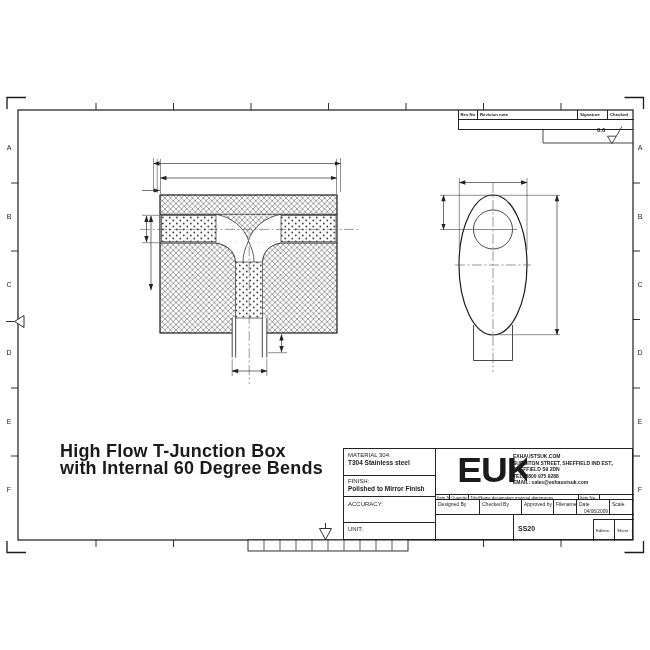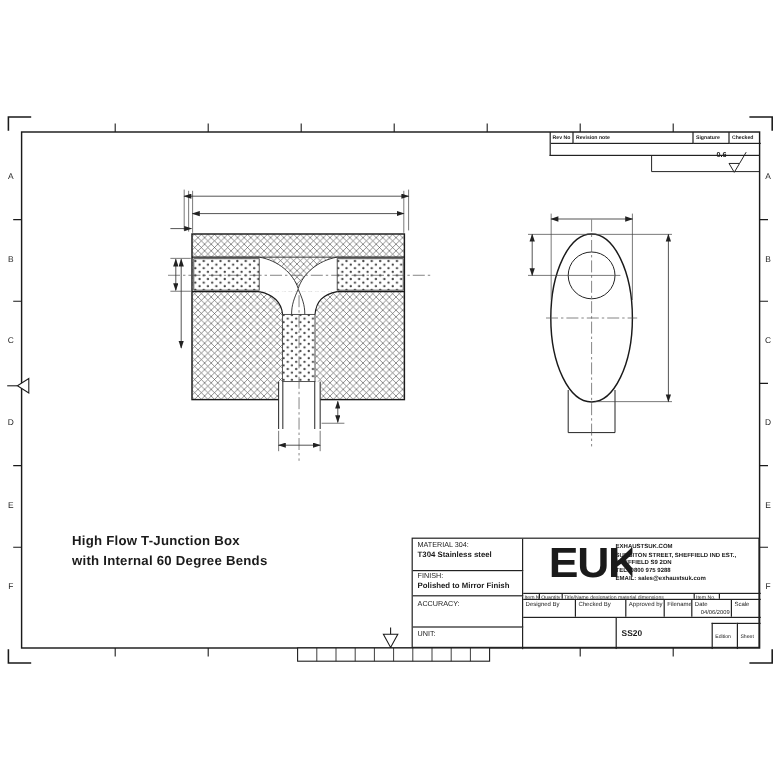--- a/index.html
+++ b/index.html
@@ -162,21 +162,21 @@
 <div class="abs" style="left:458px;top:110px;width:175px;height:20px;border-left:0.8px solid #222;border-bottom:0.8px solid #222;">
   <div class="cell tiny" style="left:0;top:0;width:19px;height:10px;border-right:0.8px solid #222;border-bottom:0.8px solid #222;font-weight:bold;padding:2px 0 0 1.5px">Rev No</div>
   <div class="cell tiny" style="left:19px;top:0;width:100px;height:10px;border-right:0.8px solid #222;border-bottom:0.8px solid #222;font-weight:bold;padding:2px 0 0 2px">Revision note</div>
   <div class="cell tiny" style="left:119px;top:0;width:30px;height:10px;border-right:0.8px solid #222;border-bottom:0.8px solid #222;font-weight:bold;padding:2px 0 0 2px">Signature</div>
   <div class="cell tiny" style="left:149px;top:0;width:26px;height:10px;border-bottom:0.8px solid #222;font-weight:bold;padding:2px 0 0 2px">Checked</div>
   <div class="cell" style="left:0;top:10px;width:175px;height:10px;"></div>
 </div>
 
 <span class="abs" style="left:597px;top:127px;font-size:6px;font-weight:bold">0.6</span>
 
-<div class="abs" style="left:60px;top:443px;font-size:11px;font-weight:bold;line-height:16.5px;letter-spacing:0.2px;">
+<div class="abs" style="left:60px;top:443px;font-size:18px;font-weight:bold;line-height:16.5px;letter-spacing:0.2px;">
   <div>High Flow T-Junction Box</div>
   <div>with Internal 60 Degree Bends</div>
 </div>
 
 <div class="abs" style="left:343px;top:448px;width:290px;height:92px;border:1px solid #222;">
 
   <div class="cell" style="left:0;top:0;width:92px;height:27px;border-right:1px solid #222;border-bottom:1px solid #222;padding:3px 0 0 4px;">
     <div class="lbl6">MATERIAL 304:</div>
     <div class="val7">T304 Stainless steel</div>
   </div>

